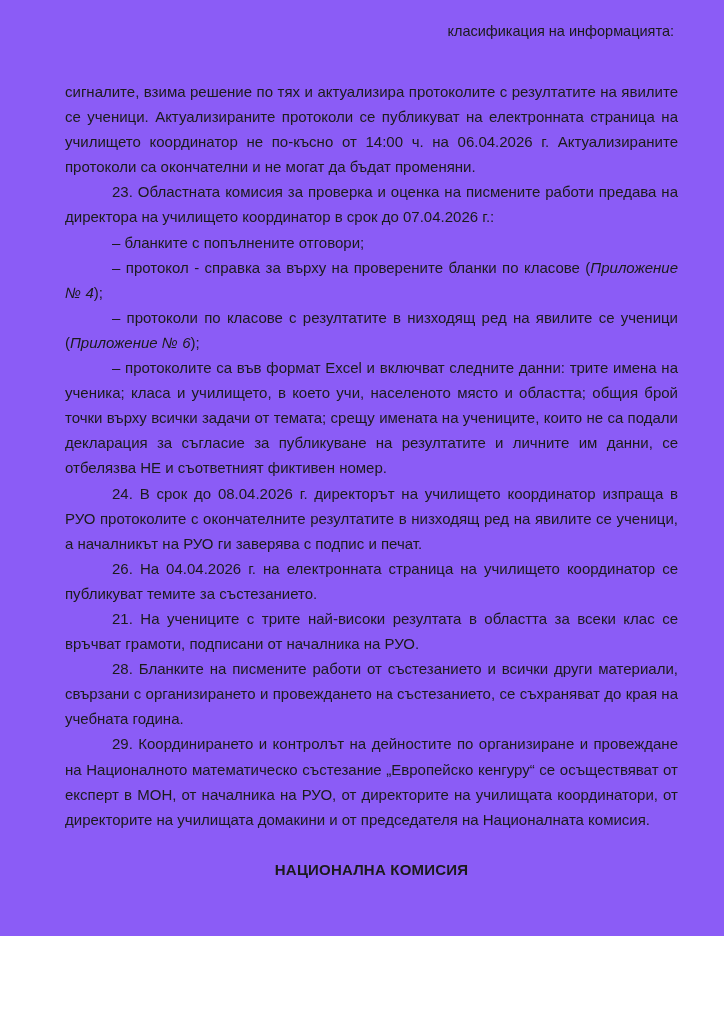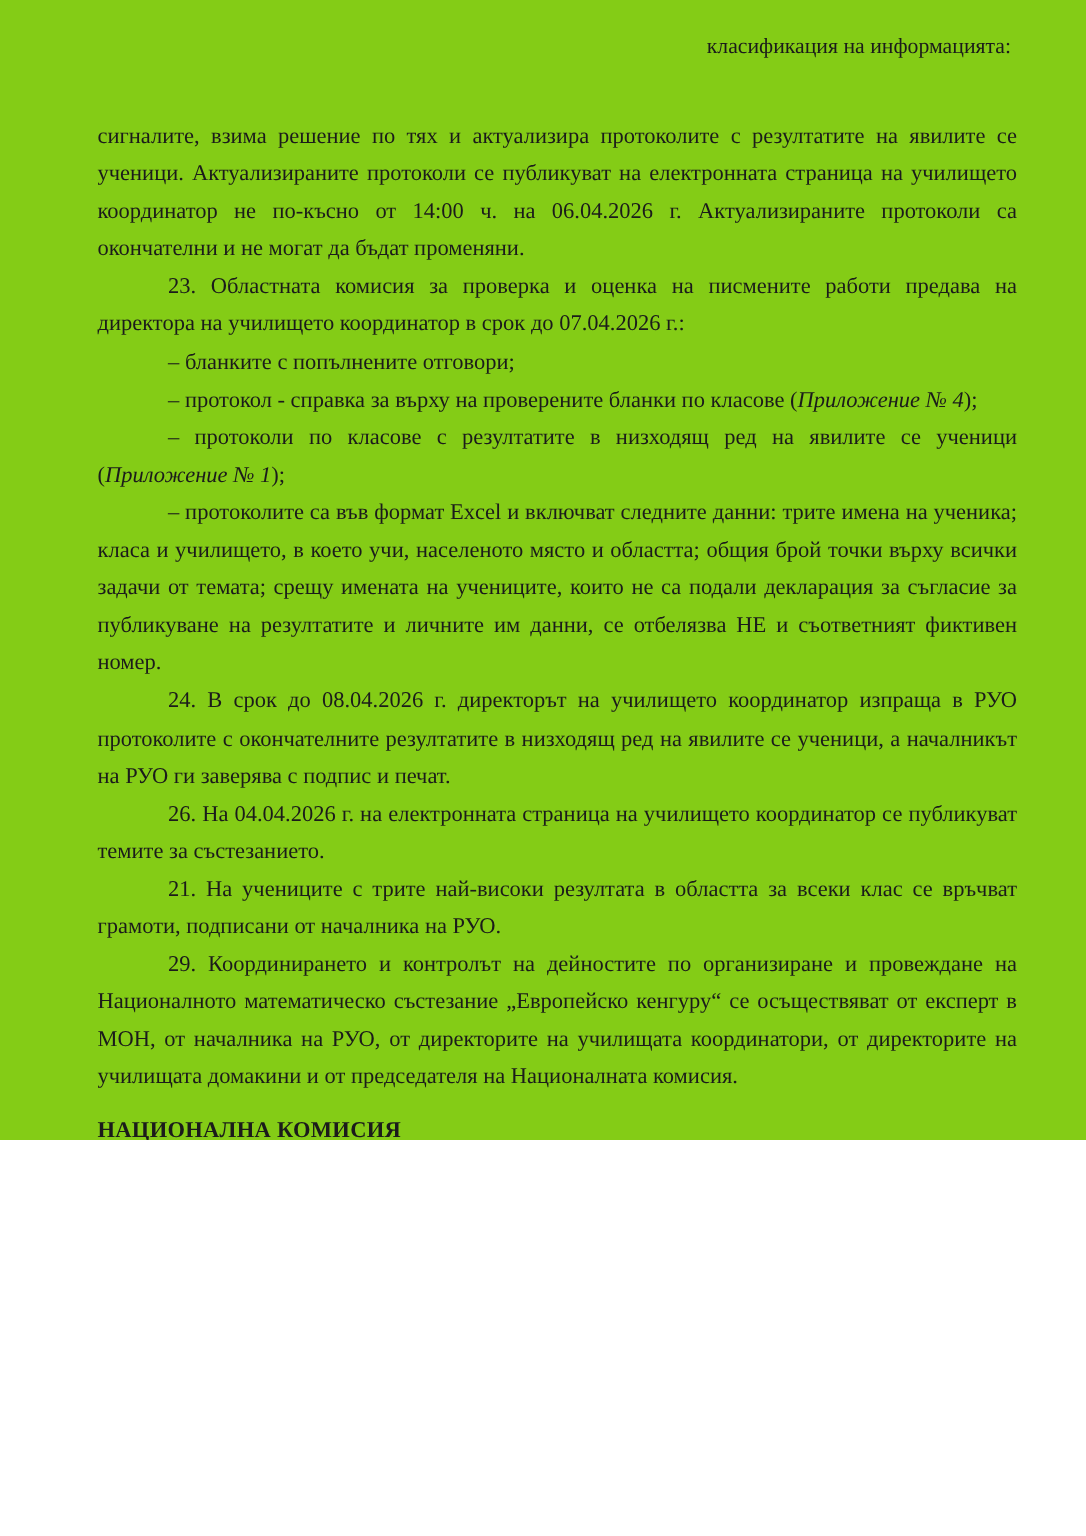--- a/index.html
+++ b/index.html
@@ -3,23 +3,23 @@
 <meta charset="utf-8">
 <style>
   html, body {
     margin: 0;
     padding: 0;
     background: #ffffff;
   }
   .page {
     position: relative;
     width: 724px;
-    height: 760px;
-    background: #84cc16;
-    font-family: Liberation Serif, serif;
+    height: 936px;
+    background: #8b5cf6;
+    font-family: Liberation Sans, sans-serif;
     color: #1b1b1b;
     overflow: hidden;
   }
   .classification {
     position: absolute;
     top: 21px;
     right: 50px;
     text-align: right;
     font-size: 14.5px;
     line-height: 20px;
@@ -39,22 +39,22 @@
     padding: 0;
     text-indent: 47px;
   }
   .content p.no-indent {
     text-indent: 0;
   }
   .italic {
     font-style: italic;
   }
   .signature {
-    margin-top: 11px;
-    text-align: left;
+    margin-top: 25px;
+    text-align: center;
     font-weight: bold;
     font-size: 15px;
     letter-spacing: 0.2px;
   }
   .page-number {
     position: absolute;
     top: 961px;
     left: 65px;
     width: 613px;
     text-align: center;
@@ -77,35 +77,38 @@
     <p>
       <span>23. Областната комисия за проверка и оценка на писмените работи предава на директора на училището координатор в срок до 07.04.2026 г.:</span>
     </p>
     <p>
       <span>– бланките с попълнените отговори;</span>
     </p>
     <p>
       <span>– протокол - справка за върху на проверените бланки по класове (</span><span class="italic">Приложение № 4</span><span>);</span>
     </p>
     <p>
-      <span>– протоколи по класове с резултатите в низходящ ред на явилите се ученици (</span><span class="italic">Приложение № 1</span><span>);</span>
+      <span>– протоколи по класове с резултатите в низходящ ред на явилите се ученици (</span><span class="italic">Приложение № 6</span><span>);</span>
     </p>
     <p>
       <span>– протоколите са във формат Excel и включват следните данни: трите имена на ученика; класа и училището, в което учи, населеното място и областта; общия брой точки върху всички задачи от темата; срещу имената на учениците, които не са подали декларация за съгласие за публикуване на резултатите и личните им данни, се отбелязва НЕ и съответният фиктивен номер.</span>
     </p>
     <p>
       <span>24. В срок до 08.04.2026 г. директорът на училището координатор изпраща в РУО протоколите с окончателните резултатите в низходящ ред на явилите се ученици, а началникът на РУО ги заверява с подпис и печат.</span>
     </p>
     <p>
       <span>26. На 04.04.2026 г. на електронната страница на училището координатор се публикуват темите за състезанието.</span>
     </p>
     <p>
       <span>21. На учениците с трите най-високи резултата в областта за всеки клас се връчват грамоти, подписани от началника на РУО.</span>
     </p>
     <p>
+      <span>28. Бланките на писмените работи от състезанието и всички други материали, свързани с организирането и провеждането на състезанието, се съхраняват до края на учебната година.</span>
+    </p>
+    <p>
       <span>29. Координирането и контролът на дейностите по организиране и провеждане на Националното математическо състезание „Европейско кенгуру“ се осъществяват от експерт в МОН, от началника на РУО, от директорите на училищата координатори, от директорите на училищата домакини и от председателя на Националната комисия.</span>
     </p>
 
     <div class="signature">НАЦИОНАЛНА КОМИСИЯ</div>
   </div>
 
   <div class="page-number">5</div>
 
 </div>
 

